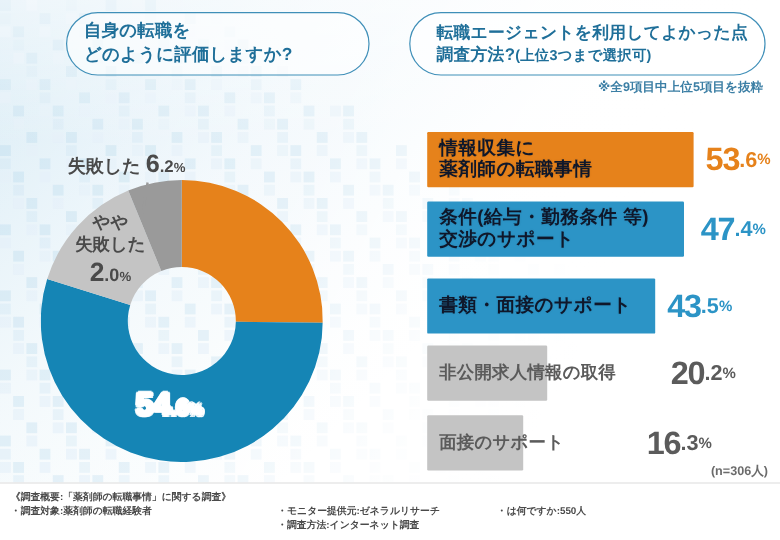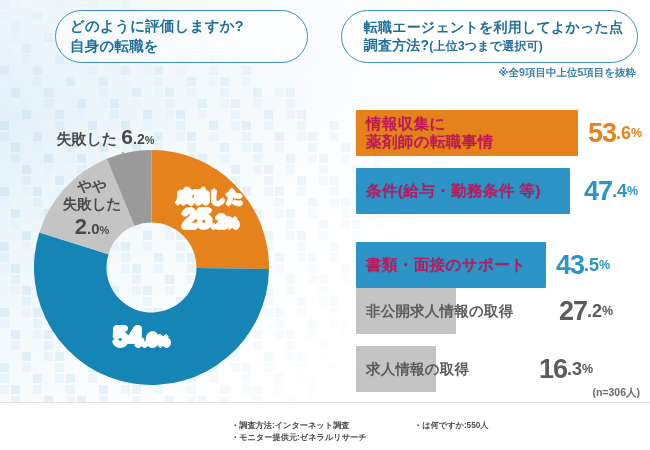--- a/index.html
+++ b/index.html
@@ -117,21 +117,21 @@
   }
   .bar-text{
     position:absolute;left:10px;top:0;height:46px;
     display:flex;flex-direction:column;justify-content:center;
     line-height:1.16;white-space:nowrap;
   }
   .bar-text .bl{display:block;}
   .bar.orange{background:#e6821b;}
   .bar.blue{background:#2c94c6;}
   .bar.gray{background:#c4c4c4;}
-  .t-white{color:#be185d;font-weight:800;font-size:15.5px;letter-spacing:.4px;
+  .t-white{color:#0f172a;font-weight:800;font-size:15.5px;letter-spacing:.4px;
     text-shadow:0 0 2px rgba(0,0,0,.10);}
   .t-dark{color:#5b5b5b;font-weight:700;font-size:14.5px;letter-spacing:.2px;}
   .val{
     position:absolute;top:0;height:46px;display:flex;align-items:center;
     font-weight:800;line-height:1;white-space:nowrap;
   }
   .val .int{font-size:27px;letter-spacing:-1px;}
   .val .dec{font-size:18px;}
   .val .pct{font-size:12.5px;}
   .v-orange{color:#e6821b;}
@@ -976,22 +976,22 @@
       <i class="chk lt" style="left:611px;top:373px;width:7px;height:7px;opacity:.6;"></i>
       <i class="chk lt" style="left:618px;top:380px;width:7px;height:7px;opacity:.6;"></i>
       <i class="chk lt" style="left:625px;top:387px;width:7px;height:7px;opacity:.6;"></i>
       <i class="chk lt" style="left:632px;top:394px;width:7px;height:7px;opacity:.6;"></i>
     </div>
   <div class="bg-fade"></div>
   <div class="bg-fade2"></div>
 
   <div class="pill" id="pill-left">
     <div class="pill-lines">
+      <span class="pill-line">自身の転職を</span>
       <span class="pill-line">どのように評価しますか?</span>
-      <span class="pill-line">自身の転職を</span>
     </div>
   </div>
 
   <div class="pill" id="pill-right">
     <div class="pill-lines">
       <span class="pill-line l1">転職エージェントを利用してよかった点</span>
       <span class="pill-line l2"><span>調査方法?</span><span class="small-inline">(上位3つまで選択可)</span></span>
     </div>
   </div>
 
@@ -1001,24 +1001,20 @@
     <svg id="donut-svg" width="235" height="235" viewBox="0 0 235 235">
       <g id="donut-segments">
           <path d="M 117.50000000000001 0 A 117.5 117.5 0 0 1 234.99072269394838 118.97650968629392 L 162.49644698917172 118.06547179475086 A 45 45 0 0 0 117.5 72.5 Z" fill="#e6821b"></path>
           <path d="M 234.99072269394838 118.97650968629392 A 117.5 117.5 0 1 1 5.30341599226945 82.59761416469837 L 74.53109548640106 104.13312882903342 A 45 45 0 1 0 162.49644698917172 118.06547179475086 Z" fill="#1585b5"></path>
           <path d="M 5.30341599226945 82.59761416469837 A 117.5 117.5 0 0 1 72.87595627618838 8.803428196951174 L 100.40994070151895 75.87152569244938 A 45 45 0 0 0 74.53109548640106 104.13312882903342 Z" fill="#c4c4c4"></path>
           <path d="M 72.87595627618838 8.803428196951174 A 117.5 117.5 0 0 1 117.49999999999997 0 L 117.49999999999999 72.5 A 45 45 0 0 0 100.40994070151895 75.87152569244938 Z" fill="#9a9a9a"></path>
         </g>
     </svg>
   </div>
 
-  <div class="donut-in-label oc" style="left:158px;top:188px;width:104px;">
-    <span class="lbl-title">成功した</span><br>
-    <span class="lbl-num"><span>25</span><span class="dec">.2</span><span class="pct">%</span></span>
-  </div>
 
   <div class="donut-in-label oc" style="left:66px;top:306px;width:150px;">
     <br>
     <span class="lbl-num"><span>54</span><span class="dec">.6</span><span class="pct">%</span></span>
   </div>
 
   <div class="out-label" id="lbl-fail">
     <span>失敗した</span>
     <span class="n"><span>6</span><span class="dec">.2</span><span class="pct">%</span></span>
   </div>
@@ -1040,70 +1036,73 @@
         <div class="val v-orange" style="left:232px;">
           <span class="int">53</span>
           <span class="dec">.6</span>
           <span class="pct">%</span>
         </div>
       </div>
       <div class="bar-row" style="top:58px;width:285px;">
         <div class="bar blue" style="width:214px;"></div>
         <div class="bar-text t-white">
           <span class="bl">条件(給与・勤務条件 等)</span>
+          <span class="bl">交渉のサポート</span>
         </div>
         <div class="val v-blue" style="left:228px;">
           <span class="int">47</span>
           <span class="dec">.4</span>
           <span class="pct">%</span>
         </div>
       </div>
-      <div class="bar-row" style="top:132px;width:285px;text-decoration:underline;">
+      <div class="bar-row" style="top:122px;width:285px;text-decoration:underline;">
         <div class="bar blue" style="width:190px;"></div>
         <div class="bar-text t-white">
           <span class="bl">書類・面接のサポート</span>
         </div>
         <div class="val v-blue" style="left:200px;">
           <span class="int">43</span>
           <span class="dec">.5</span>
           <span class="pct">%</span>
         </div>
       </div>
       <div class="bar-row" style="top:178px;width:285px;">
         <div class="bar gray" style="width:100px;"></div>
         <div class="bar-text t-dark">
           <span class="bl">非公開求人情報の取得</span>
         </div>
         <div class="val v-gray" style="left:203px;">
-          <span class="int">27</span>
+          <span class="int">20</span>
           <span class="dec">.2</span>
           <span class="pct">%</span>
         </div>
       </div>
       <div class="bar-row" style="top:236px;width:285px;">
         <div class="bar gray" style="width:80px;"></div>
         <div class="bar-text t-dark">
-          <span class="bl">求人情報の取得</span>
+          <span class="bl">面接のサポート</span>
         </div>
         <div class="val v-gray" style="left:183px;">
           <span class="int">16</span>
           <span class="dec">.3</span>
           <span class="pct">%</span>
         </div>
       </div>
     </div>
   <div id="n-note" style="position:absolute;right:10px;top:386px;font-size:10.5px;color:#6b6b6b;font-weight:600;">(n=306人)</div>
 
   <div id="footer">
     <div class="inner">
+      <div class="ft" id="ft-title">《調査概要:「薬剤師の転職事情」に関する調査》</div>
       <div class="ft" id="ft-c1">
+        <span class="row">・調査対象:薬剤師の転職経験者</span>
       </div>
       <div class="ft" id="ft-c2">
+        <span class="row">・モニター提供元:ゼネラルリサーチ</span>
         <span class="row">・調査方法:インターネット調査</span>
-        <span class="row">・モニター提供元:ゼネラルリサーチ</span>
       </div>
       <div class="ft" id="ft-c3">
         <span class="row">・は何ですか:550人</span>
       </div>
 
     </div>
   </div>
 
 </div>
 

